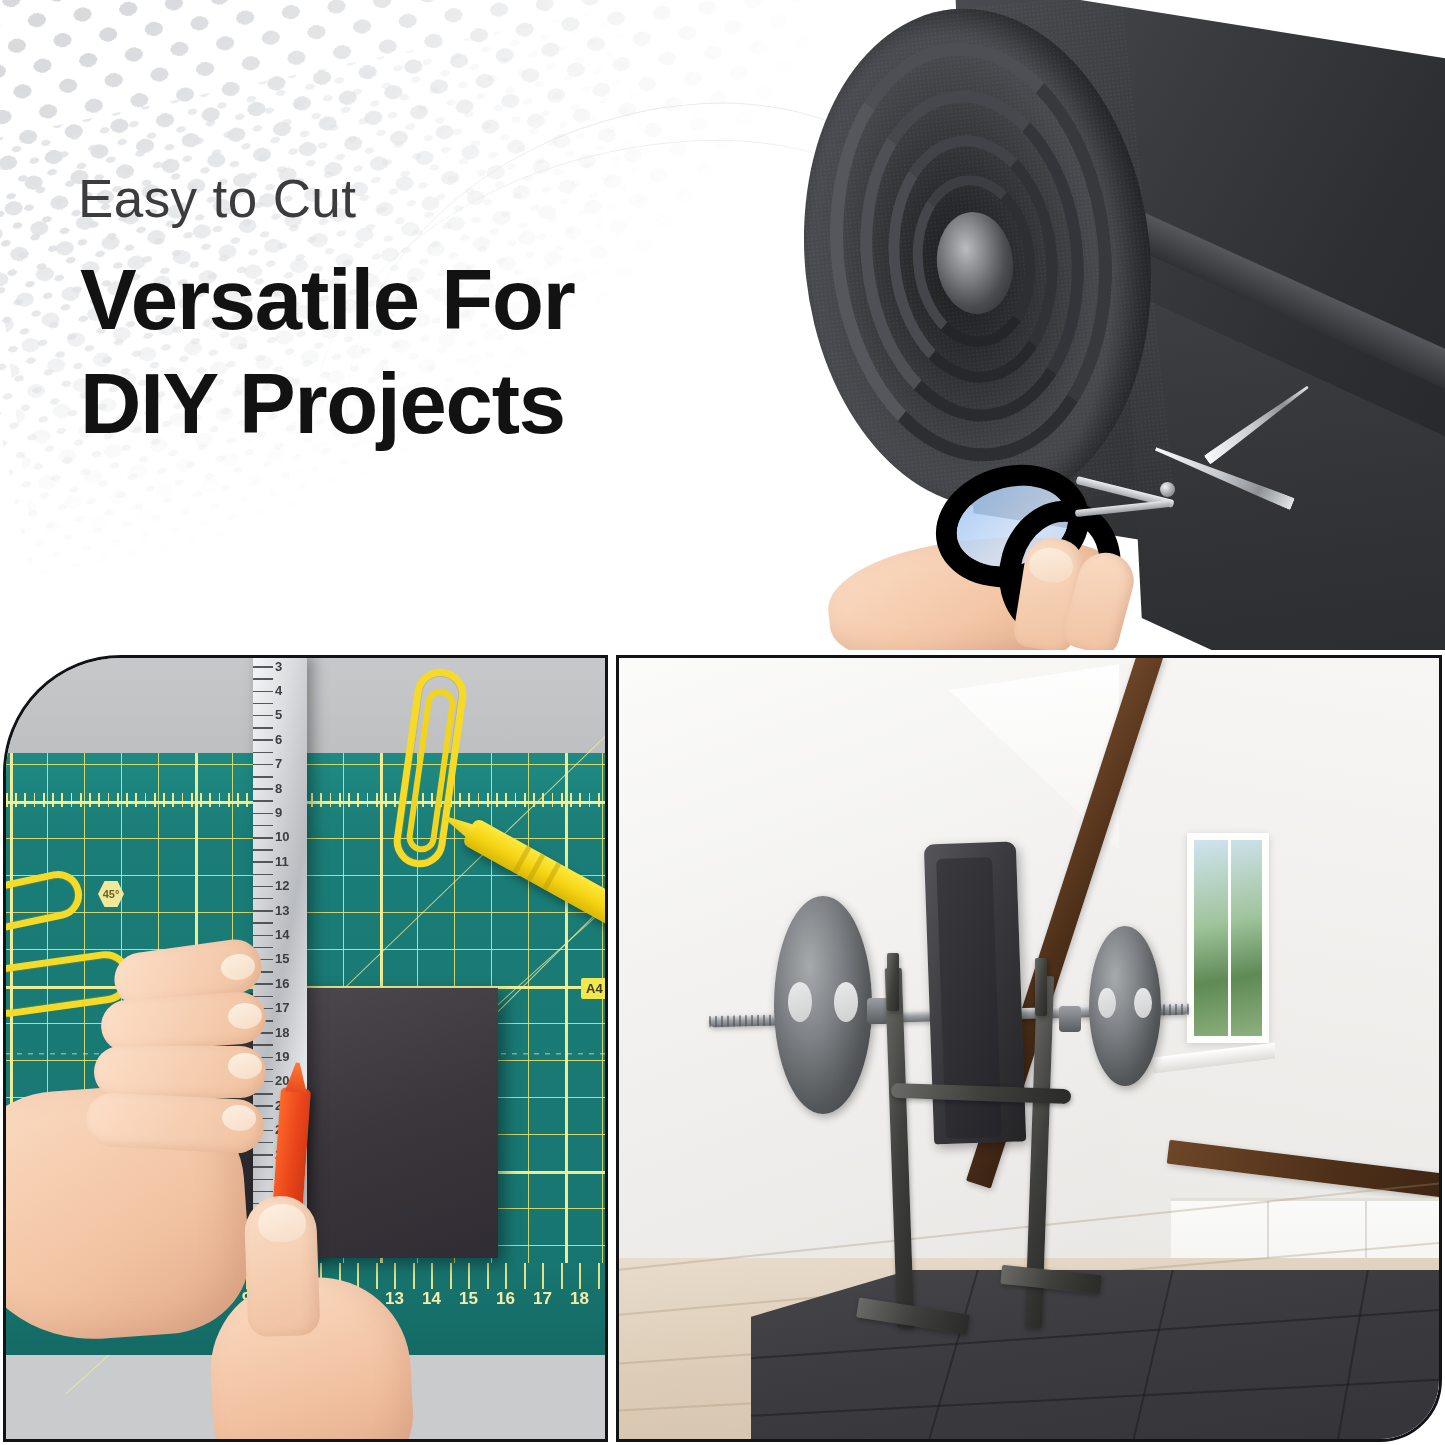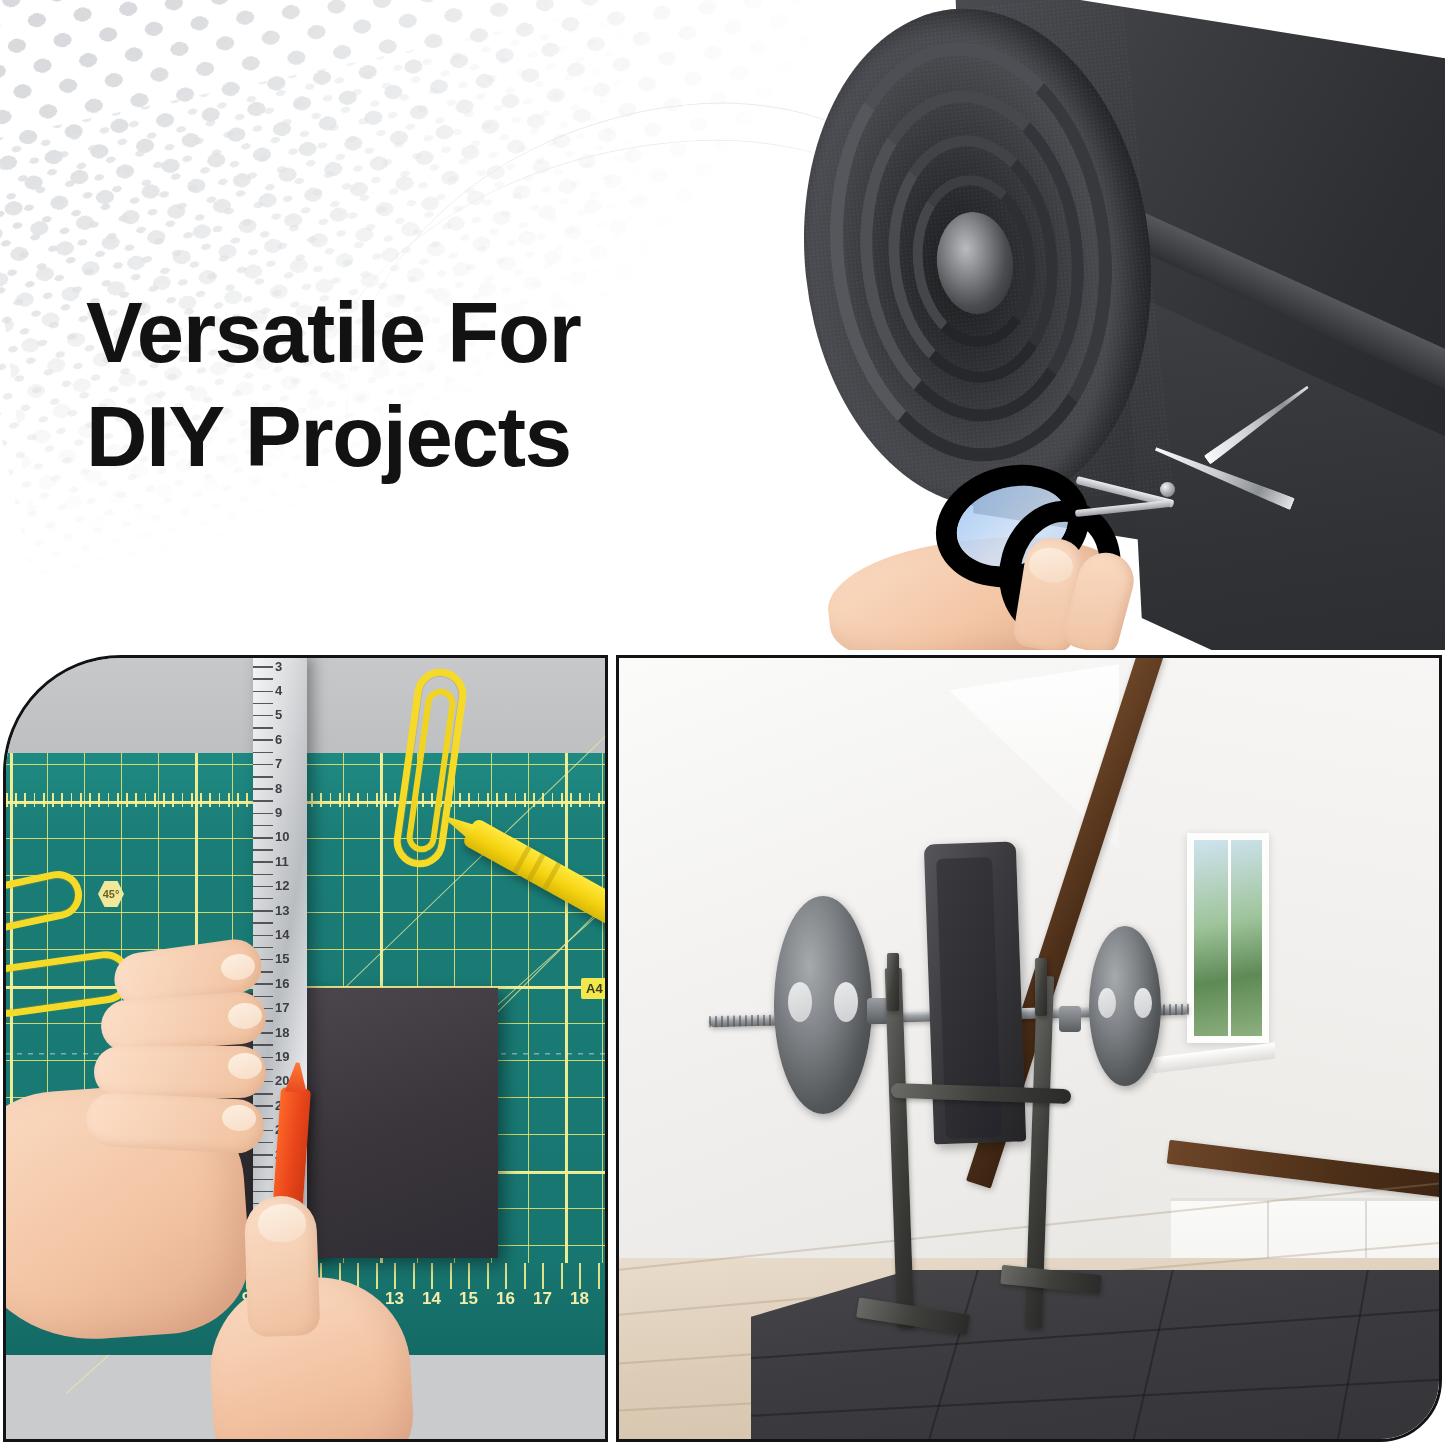--- a/index.html
+++ b/index.html
@@ -30,22 +30,22 @@
     -webkit-mask-image: radial-gradient(ellipse 820px 430px at 2% 12%, #000 0%, rgba(0,0,0,.7) 32%, rgba(0,0,0,.25) 62%, transparent 86%);
     mask-image: radial-gradient(ellipse 820px 430px at 2% 12%, #000 0%, rgba(0,0,0,.7) 32%, rgba(0,0,0,.25) 62%, transparent 86%); }
   .swoosh { position:absolute; left:330px; top:110px; width:620px; height:300px;
     border-top:1.5px solid #e3e5e8; border-radius:60% 40% 0 0 / 100% 60% 0 0;
     transform:rotate(-6deg); opacity:.8; }
   .swoosh.b { left:300px; top:145px; width:660px; height:280px; border-top-color:#e8eaed; transform:rotate(-4deg); }
 
   
   .eyebrow { position:absolute; left:78px; top:168px; font-size:53px; font-weight:300;
     color:#3c3c3e; letter-spacing:.4px; white-space:nowrap; }
-  .headline { position:absolute; left:86px; top:248px; font-size:85px; font-weight:700;
-    color:#121212; line-height:1.22; letter-spacing:-1.2px; white-space:pre;margin-top:33px; }
+  .headline { position:absolute; left:80px; top:248px; font-size:85px; font-weight:700;
+    color:#121212; line-height:1.22; letter-spacing:-1.2px; white-space:pre; }
 
   
   .roll-wrap { position:absolute; left:795px; top:-10px; width:660px; height:680px; overflow:hidden; }
   .roll-sheet { position:absolute; left:160px; top:-10px; width:560px; height:530px;
     background:linear-gradient(118deg,#4a4c51 0%,#3a3c40 30%,#2c2e32 62%,#232528 100%);
     transform:skewY(11deg) rotate(-2deg); transform-origin:0 0; border-radius:6px 0 0 0; }
   .roll-sheet2 { position:absolute; left:330px; top:300px; width:470px; height:320px;
     background:linear-gradient(150deg,#3d3f43 0%,#303236 45%,#252729 100%);
     transform:skewY(27deg) rotate(-3deg); transform-origin:0 0; }
   .roll-edge { position:absolute; left:300px; top:300px; width:440px; height:40px;
@@ -274,20 +274,21 @@
 
 <div id="stage">
 
   <div class="hero">
 
     <div class="halftone"></div>
     <div class="halftone small"></div>
     <div class="swoosh"></div>
     <div class="swoosh b"></div>
 
+    <div class="eyebrow">Easy to Cut</div>
     <div class="headline" style="white-space: pre;">Versatile For
 DIY Projects</div>
 
     <div class="roll-wrap">
       <div class="roll-sheet"></div>
       <div class="roll-edge"></div>
       <div class="roll-sheet2"></div>
       <div class="roll-cyl">
         <div class="roll-foam-tex"></div>
       </div>

